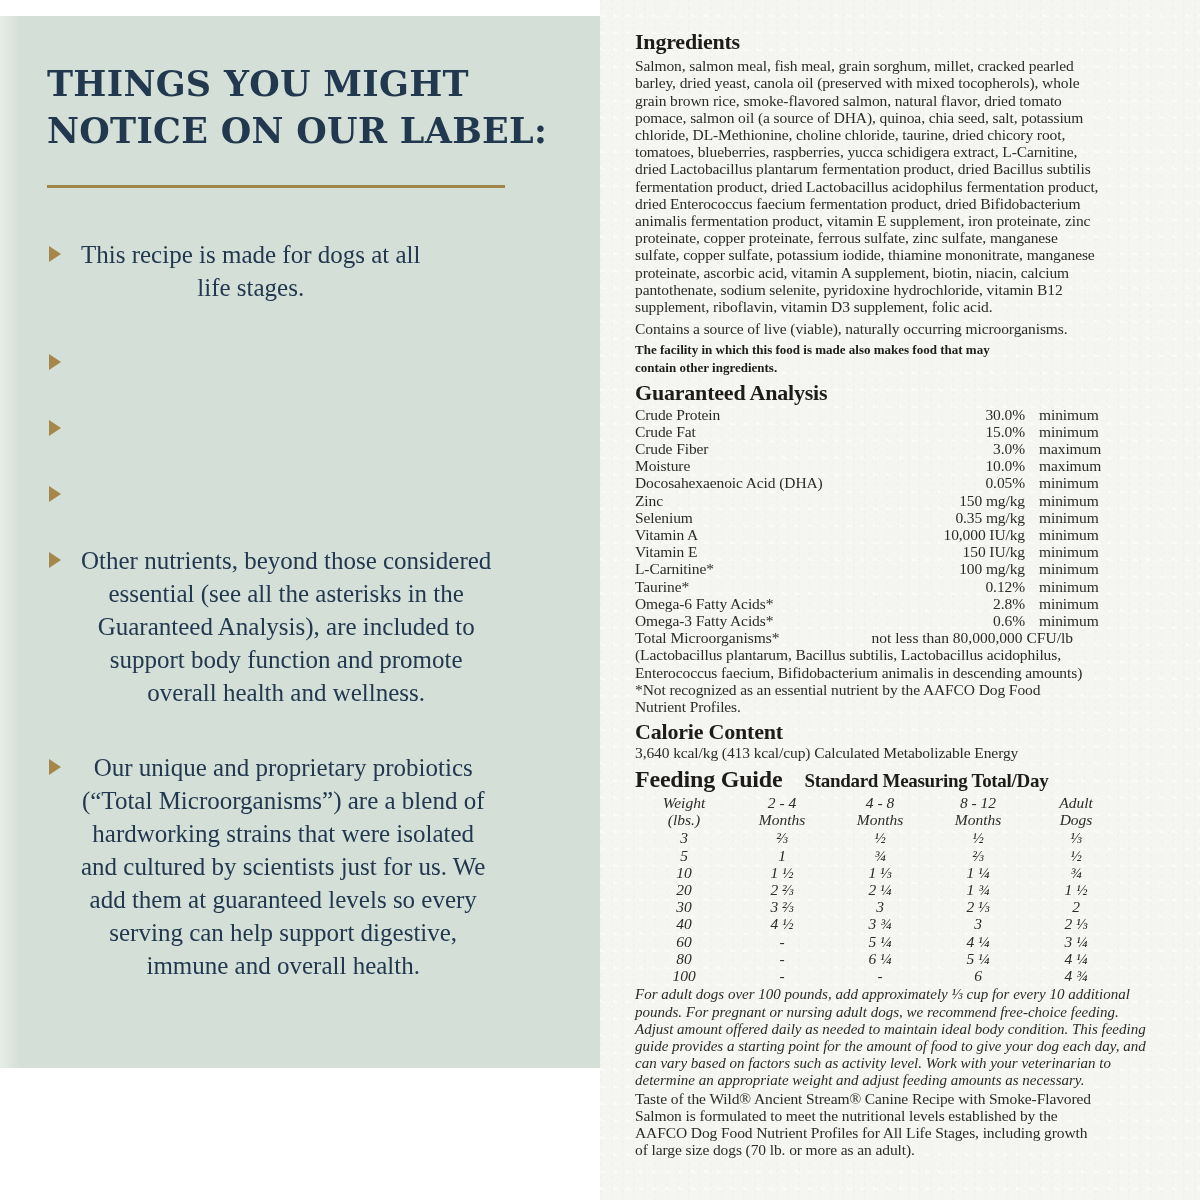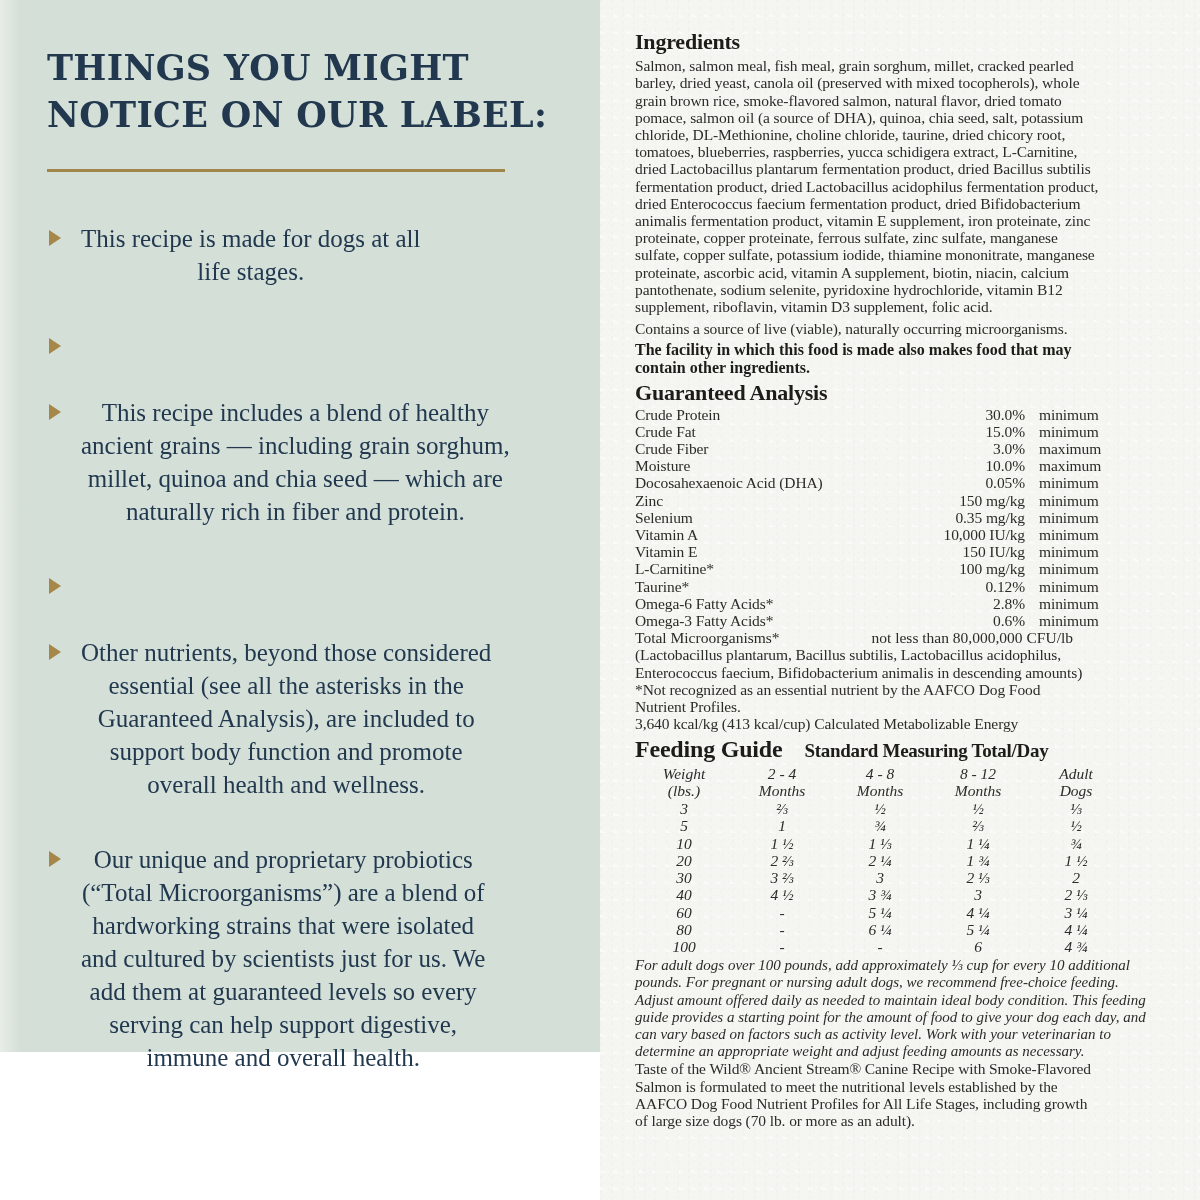--- a/index.html
+++ b/index.html
@@ -1,19 +1,19 @@
 <!DOCTYPE html>
 <html><head>
 <meta charset="utf-8">
 <style>
   html,body{margin:0;padding:0;background:#fff;}
   .page{position:relative;width:1200px;height:1200px;overflow:hidden;font-family:"Liberation Serif",serif;}
 
   
-  .lp{position:absolute;left:0;top:0;width:600px;height:1052px;box-sizing:border-box;
+  .lp{position:absolute;left:0;top:16px;width:600px;height:1052px;box-sizing:border-box;
       padding:45px 40px 0 47px;color:#21384f;
       background:linear-gradient(to right,#e7ede7 0,#d4dfd7 20px) #d4dfd7;}
   .lp-h{font-family:"DejaVu Serif",serif;font-weight:bold;font-size:35px;line-height:1.34;
         white-space:pre-line;letter-spacing:0.3px;margin:0;}
   .rule{width:458px;height:3px;background:#a08648;margin-top:30px;}
   .bullets{margin-top:50px;}
   .bullet{display:flex;margin-bottom:42px;}
   .arrow{width:0;height:0;border-top:8px solid transparent;border-bottom:8px solid transparent;
          border-left:12px solid #a5874a;margin:8px 20px 0 2px;flex:none;}
   .btext{font-size:25px;line-height:33px;white-space:pre-line;text-align:center;}
@@ -25,21 +25,21 @@
         linear-gradient(115deg, rgba(0,0,0,0.016) 0 2px, transparent 2px 7px),
         linear-gradient(23deg, rgba(255,255,255,0.55) 0 3px, transparent 3px 11px),
         linear-gradient(347deg, rgba(0,0,0,0.01) 0 1px, transparent 1px 6px);
       background-size:11px 7px,13px 17px,5px 7px;}
   .rh{font-family:Liberation Serif, serif;font-weight:bold;font-size:22px;line-height:1.1;
       color:#1d1c19;letter-spacing:-0.2px;margin:0;}
   .mt{margin-top:5px;}
   .body-txt{font-size:15.5px;line-height:17.2px;white-space:pre-line;letter-spacing:-0.1px;}
   .ing-body{margin-top:3px;}
   .contains{margin-top:5px;}
-  .facility{margin-top:4px;font-weight:bold;white-space:pre-line;font-size:16px;
+  .facility{margin-top:4px;font-weight:bold;white-space:pre-line;font-size:13px;
             line-height:17.5px;color:#1d1c19;}
   .ga{width:480px;font-size:15.5px;line-height:17.2px;letter-spacing:-0.1px;}
   .ga-row{display:grid;grid-template-columns:1fr 118px 90px;}
   .ga-val{text-align:right;}
   .ga-qual{padding-left:14px;}
   .ga-total{display:flex;width:480px;font-size:15.5px;line-height:17.2px;}
   .ga-total-val{flex:1;text-align:right;padding-right:42px;}
   .fg-head{display:flex;align-items:baseline;margin-top:4px;}
   .fg-title{font-size:24px;}
   .fg-sub{font-size:19px;margin-left:22px;letter-spacing:-0.3px;}
@@ -63,24 +63,20 @@
         <div class="bullet">
           <div class="arrow"></div>
           <div class="btext">This recipe is made for dogs at all
 life stages.</div>
         </div>
         <div class="bullet">
           <div class="arrow"></div>
         </div>
         <div class="bullet">
           <div class="arrow"></div>
-          <div class="btext">This recipe includes a blend of healthy
-ancient grains — including grain sorghum,
-millet, quinoa and chia seed — which are
-naturally rich in fiber and protein.</div>
         </div>
         <div class="bullet">
           <div class="arrow"></div>
         </div>
         <div class="bullet">
           <div class="arrow"></div>
           <div class="btext">Other nutrients, beyond those considered
 essential (see all the asterisks in the
 Guaranteed Analysis), are included to
 support body function and promote
@@ -196,20 +192,21 @@
         <span>Total Microorganisms*</span>
         <span class="ga-total-val">not less than 80,000,000 CFU/lb</span>
       </div>
       <div class="body-txt">(Lactobacillus plantarum, Bacillus subtilis, Lactobacillus acidophilus,
 Enterococcus faecium, Bifidobacterium animalis in descending amounts)</div>
       <div class="body-txt">*Not recognized as an essential nutrient by the AAFCO Dog Food
 Nutrient Profiles.</div>
     </section>
 
     <section>
+      <h2 class="rh mt">Calorie Content</h2>
       <div class="body-txt">3,640 kcal/kg (413 kcal/cup) Calculated Metabolizable Energy</div>
     </section>
 
     <section>
       <div class="fg-head">
         <h2 class="rh fg-title">Feeding Guide</h2>
         <span class="rh fg-sub">Standard Measuring Total/Day</span>
       </div>
       <div class="ftable">
           <div class="fcell fhead">Weight

